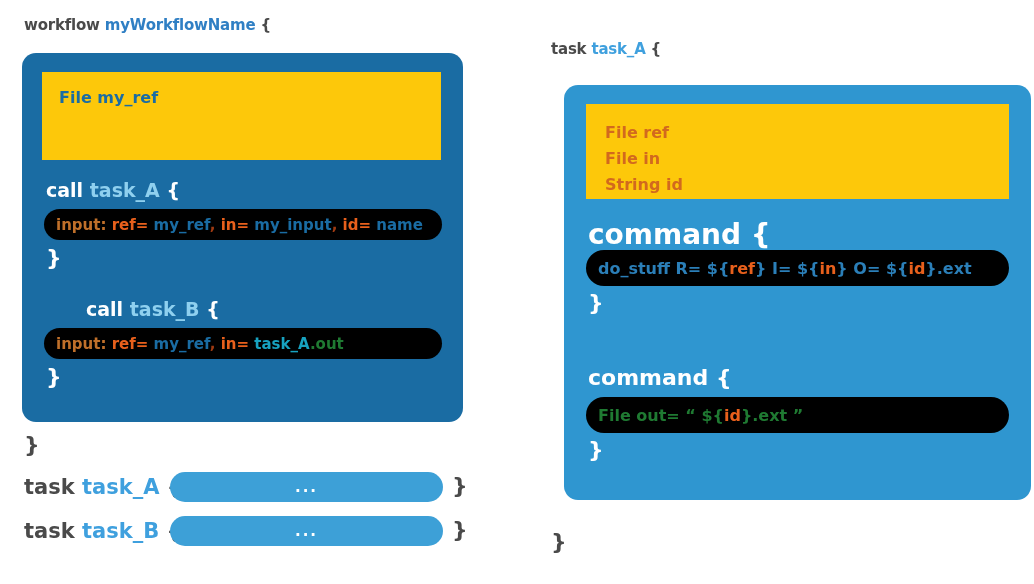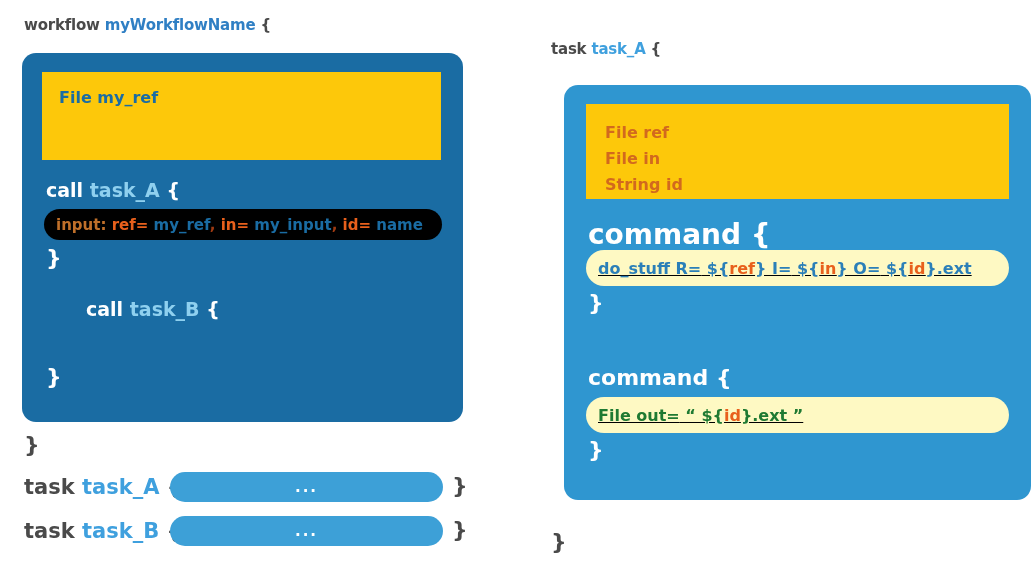--- a/index.html
+++ b/index.html
@@ -37,21 +37,21 @@
     border-radius:0;
   }
   .box-yellow{background:#fdc80a;}
   .pill{
     position:absolute;
     box-sizing:border-box;
     border-radius:999px;
     display:flex;align-items:center;
   }
   .pill-yellow{background:#000000;}
-  .pill-pale{background:#fef9c3;text-decoration:underline;}
+  .pill-pale{background:#000000;text-decoration:underline;}
   .pill-blue{background:#3da0d7;justify-content:center;}
 
   .decl{
     font-size:16px;font-weight:bold;line-height:23px;
     white-space:pre;
   }
   .decl-blue{color:#1a6ca3;}
   .decl-orange{color:#d2691e;}
 
   .label{
@@ -119,20 +119,23 @@
     </div>
 
     <div class="closebrace-w" style="left:24px;top:192px;">}</div>
 
     <div class="label" style="left:24px;top:245px;margin-left:40px;">
       <span class="t-white">call</span>
       <span class="t-cyanlite">task_B</span>
       <span class="brace-w">{</span>
     </div>
 
+    <div class="pill pill-yellow" style="left:22px;top:275px;width:398px;height:31px;">
+      <div class="codeline"><span class="t-orangedark">input:</span><span> </span><span class="t-orangered">ref=</span><span> </span><span class="t-darkblue">my_ref</span><span class="t-darkred">,</span><span> </span><span class="t-orangered">in=</span><span> </span><span class="t-teal">task_A</span><span class="t-green">.out</span></div>
+    </div>
 
     <div class="closebrace-w" style="left:24px;top:311px;">}</div>
   </div>
 
   <div class="closebrace" style="left:24px;top:432px;">}</div>
 
   <div class="taskrow" style="left:24px;top:475px;">
     <span class="kw">task</span>
     <span class="t-skyblue">task_A</span>
     <span class="brace">{</span>

